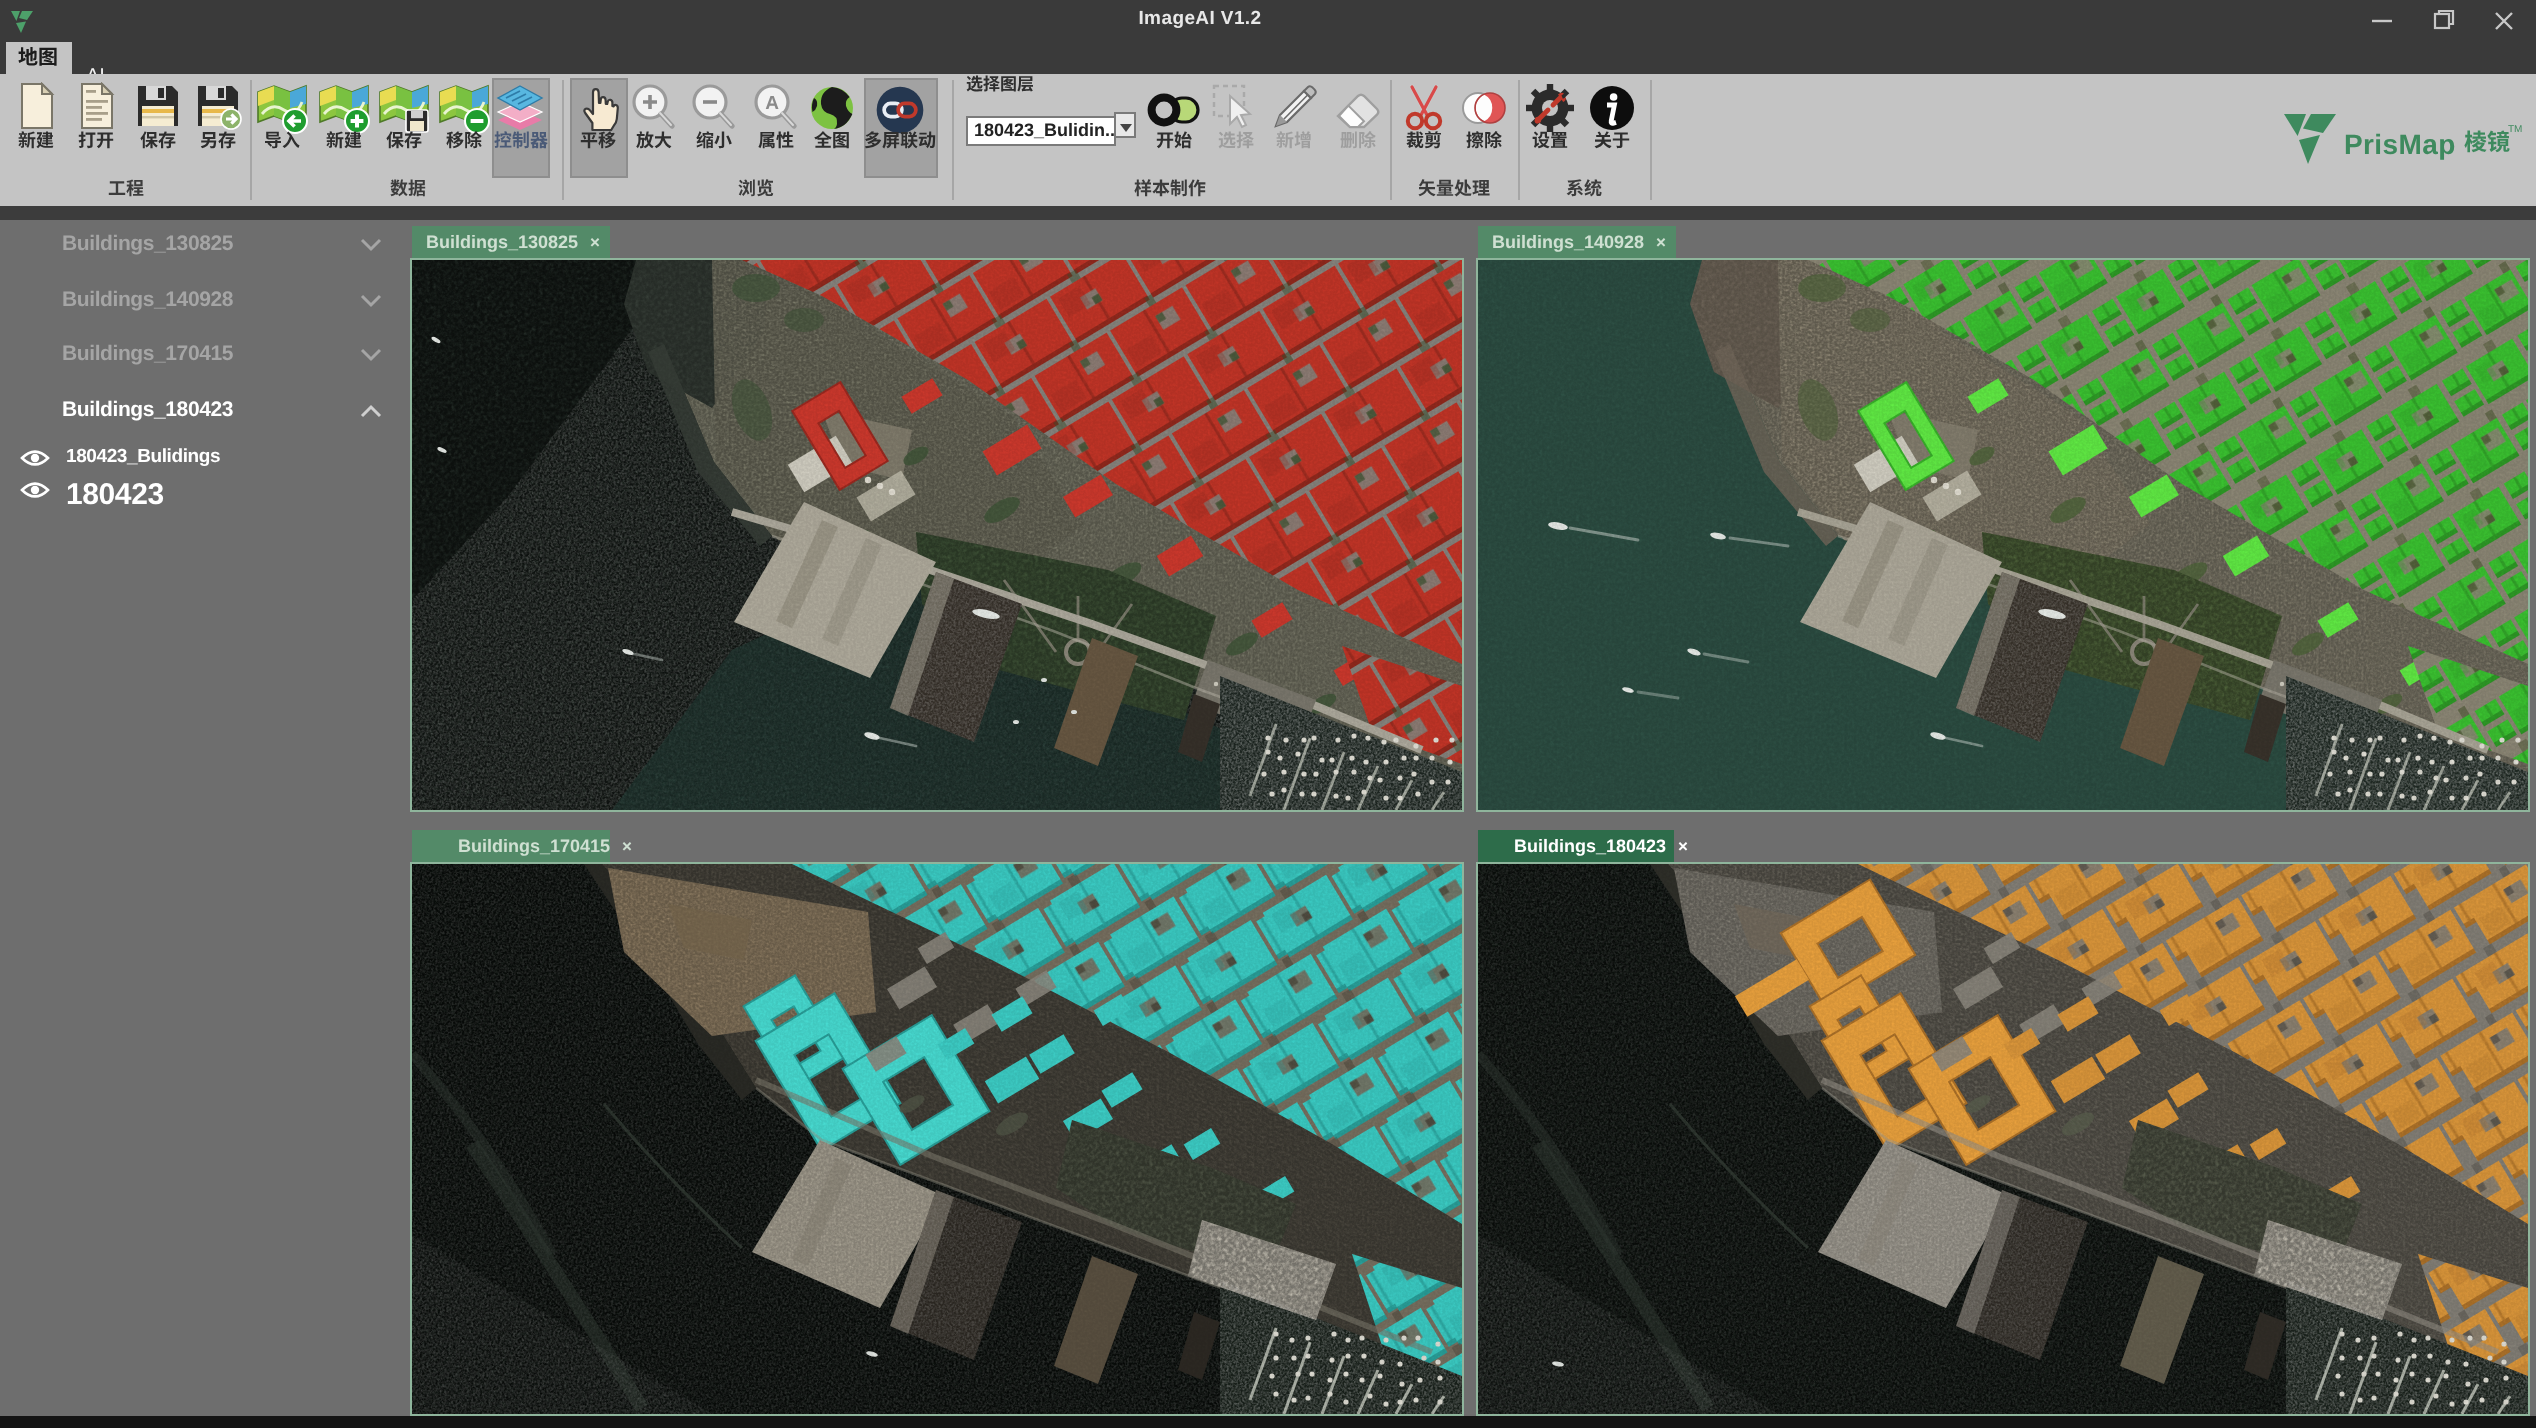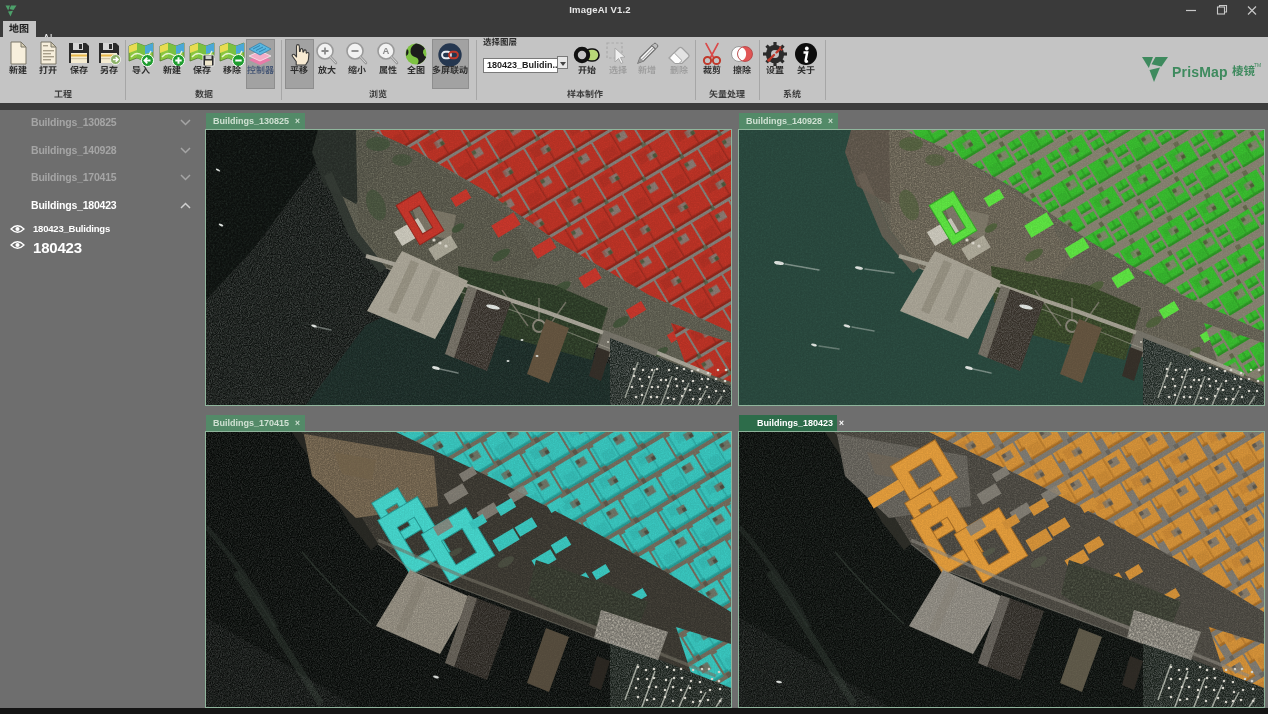--- a/index.html
+++ b/index.html
@@ -892,21 +892,21 @@
         <ellipse cx="287" cy="177" rx="7" ry="2" transform="rotate(12 287 177)"></ellipse>
       </g>
       <path d="M46,134 L80,140" stroke="#cfd8d2" stroke-width="1.4" opacity="0.55" stroke-linecap="round"></path>
       <path d="M126,139 L155,143" stroke="#cfd8d2" stroke-width="1.4" opacity="0.5" stroke-linecap="round"></path>
       <path d="M113,197 L135,201" stroke="#cfd8d2" stroke-width="1.4" opacity="0.45" stroke-linecap="round"></path>
       <path d="M80,216 L100,219" stroke="#cfd8d2" stroke-width="1.4" opacity="0.4" stroke-linecap="round"></path>
       <path d="M234,239 L252,243" stroke="#cfd8d2" stroke-width="1.4" opacity="0.5" stroke-linecap="round"></path>
       <rect width="525" height="275" fill="#fff" filter="url(#nzG)" opacity="0.1"></rect>
     </svg>
   </div>
-<div class="abs" style="left:206px;top:415px;width:99px;height:17px;background:#538a68;font-size:9px;font-weight:bold;color:#cfe0d2;line-height:17px;padding-left:7px">Buildings_170415<span style="margin-left:6px;font-size:8.5px">×</span></div>
+<div class="abs" style="left:206px;top:415px;width:99px;height:17px;background:#538a68;font-size:9px;font-weight:bold;color:#cfe0d2;line-height:17px;padding-left:23px">Buildings_170415<span style="margin-left:6px;font-size:8.5px">×</span></div>
 <div class="abs" style="left:206px;top:432px;width:525px;height:275px;outline:1px solid #8fb59c;overflow:hidden">
     <svg width="525" height="275" viewBox="0 0 525 275" style="position:absolute;left:0;top:0">
       <rect width="525" height="275" fill="#0f1511"></rect>
       <rect width="525" height="275" fill="#fff" filter="url(#nzD)" opacity="0.5"></rect>
       <rect width="525" height="275" fill="#fff" filter="url(#nzW)" opacity="0.13"></rect>
       <path d="M95,0 L525,0 L525,258 L470,236 L410,214 L340,188 L270,162 L205,138 L172,112 L152,80 L128,38 Z" fill="#565248"></path>
       <path d="M95,0 L525,0 L525,258 L470,236 L410,214 L340,188 L270,162 L205,138 L172,112 L152,80 L128,38 Z" fill="#000" filter="url(#nzG)" opacity="0.3"></path>
       <path d="M95,0 L128,38 L152,80 L172,112 L165,118 L143,90 L118,48 L86,0 Z" fill="#2e2e28" opacity="0.9"></path>
       <path d="M98,2 L228,24 L232,74 L150,86 L106,44 Z" fill="#9a876b"></path>
       <path d="M98,2 L228,24 L232,74 L150,86 L106,44 Z" fill="#000" filter="url(#nzG)" opacity="0.25"></path>

